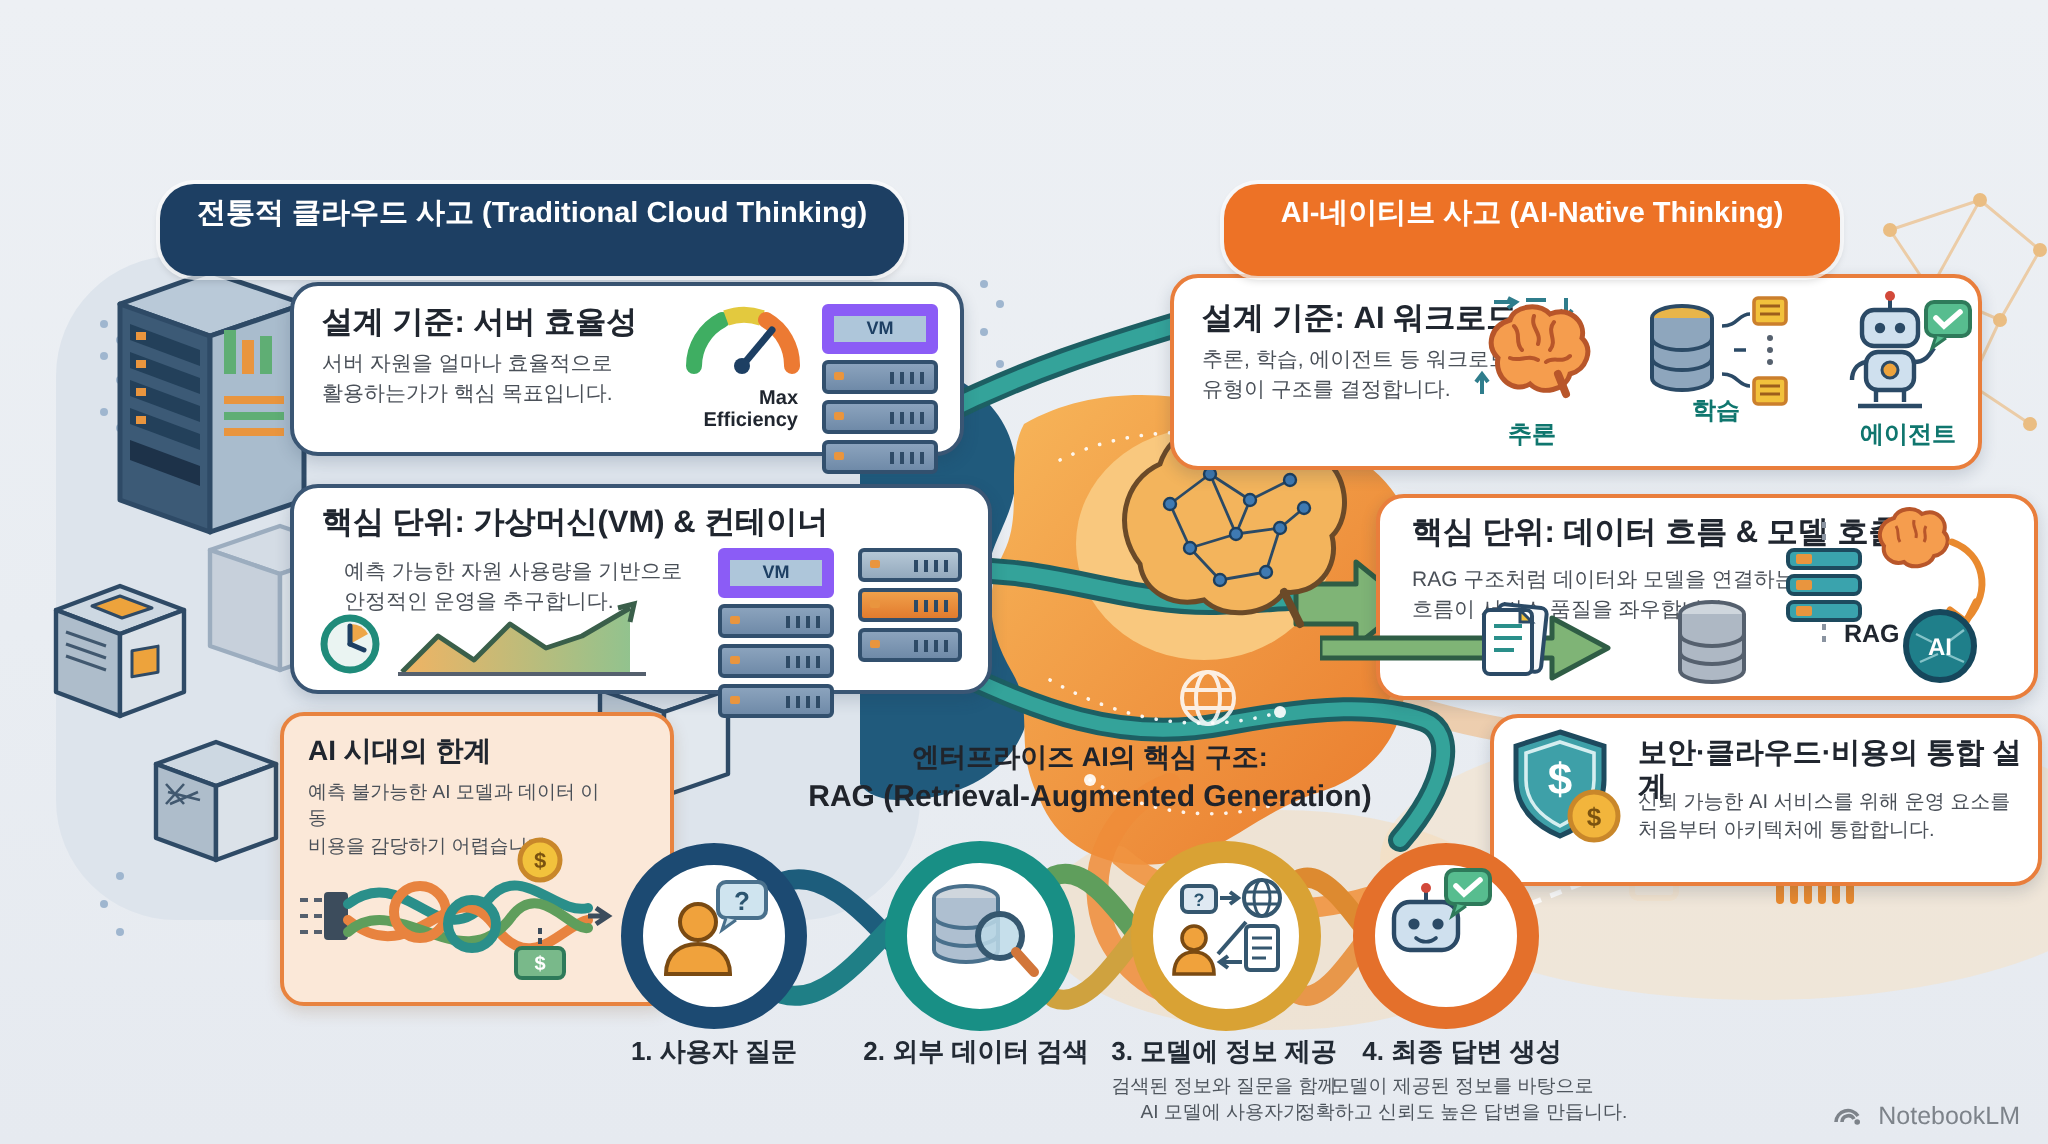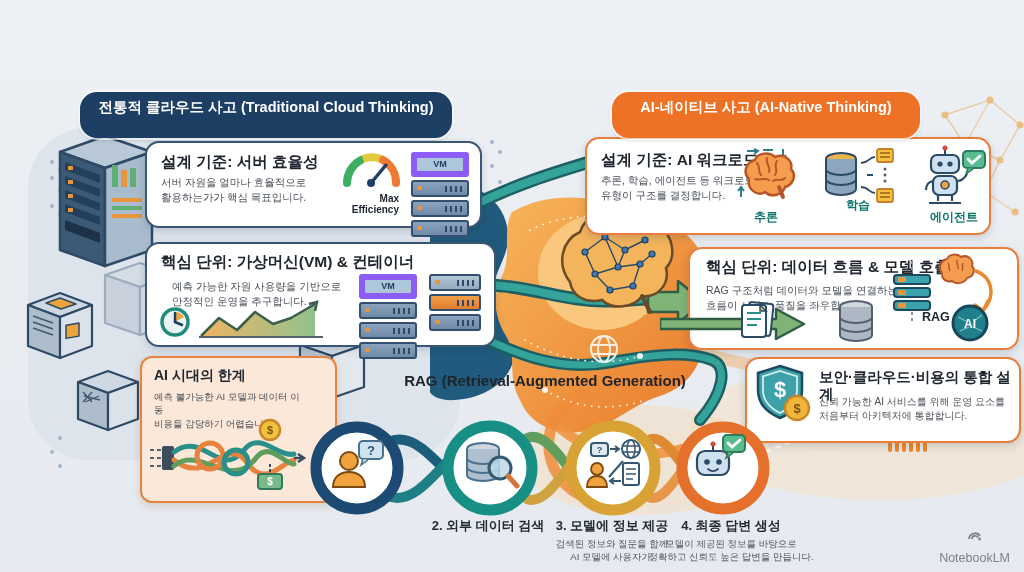--- a/index.html
+++ b/index.html
@@ -46,21 +46,21 @@
 
   .rag-heading{left:385px;top:370px;width:320px;text-align:center;z-index:6;color:#20242b;}
   .rag-heading .l1{font-size:13.5px;font-weight:800;}
   .rag-heading .l2{font-size:15px;font-weight:800;margin-top:2px;}
 
   .step{position:absolute;top:517px;text-align:center;z-index:6;}
   .step .step-label{font-size:13px;font-weight:800;color:#222a34;}
   .step .step-desc{font-size:9.5px;color:#4f565e;line-height:1.35;margin-top:3px;white-space:pre-line;}
 
   .watermark{right:14px;bottom:7px;display:flex;align-items:center;gap:8px;z-index:7;
-    color:#7d838a;font-size:12.5px;flex-direction:column;}
+    color:#7d838a;font-size:12.5px;}
 </style>
 </head>
 <body>
 
 <div class="canvas">
 
   <svg class="bg-svg" width="1024" height="572" viewBox="0 0 1024 572">
     <defs>
       <linearGradient id="flameG" x1="0" y1="0" x2="1" y2="1">
         <stop offset="0" stop-color="#f7b65a"></stop>
@@ -442,20 +442,21 @@
       <text x="27" y="34" text-anchor="middle" font-size="22" font-weight="bold" fill="#ffffff">$</text>
       <circle cx="44" cy="45" r="12" fill="#f2b53c" stroke="#c9872a" stroke-width="2.5"></circle>
       <text x="44" y="50" text-anchor="middle" font-size="13" font-weight="bold" fill="#7a5210">$</text>
     </svg>
     <div class="abs box-title" style="left:72px;top:10px;width:195px;font-size:14.5px;">보안·클라우드·비용의 통합 설계</div>
     <div class="abs box-desc" style="left:72px;top:32px;width:195px;font-size:10px;">신뢰 가능한 AI 서비스를 위해 운영 요소를
 처음부터 아키텍처에 통합합니다.</div>
   </div>
 
   <div class="abs rag-heading">
+    <div class="l1">엔터프라이즈 AI의 핵심 구조:</div>
     <div class="l2">RAG (Retrieval-Augmented Generation)</div>
   </div>
 
   <svg class="abs" style="left:303px;top:413px;z-index:5;" width="470" height="112" viewBox="0 0 470 112">
     <g fill="none" stroke-linecap="round" stroke-width="10">
       <path d="M88,28 C122,16 152,82 184,90" stroke="#1d5d7c"></path>
       <path d="M88,84 C122,94 152,22 184,22" stroke="#1f7f86"></path>
       <path d="M224,25 C250,14 276,84 302,90" stroke="#5f9e5c"></path>
       <path d="M224,86 C250,96 276,22 302,22" stroke="#cfa23f"></path>
       <path d="M346,27 C366,16 392,82 414,88" stroke="#dd8a30"></path>
@@ -508,20 +509,21 @@
           <circle cx="416" cy="49" r="2.8" fill="#2b4a66"></circle>
         <path d="M405,56 c3,2.5 7,2.5 10,0" stroke="#2b4a66" stroke-width="1.8" fill="none" stroke-linecap="round"></path>
         <rect x="420" y="22" width="22" height="17" rx="4" fill="#57bd8f" stroke="#2e7a5a" stroke-width="2"></rect>
         <path d="M425,39 l-2,6 l7,-5" fill="#57bd8f" stroke="#2e7a5a" stroke-width="1.5"></path>
         <path d="M425,30 l4,4 l8,-7" stroke="#ffffff" stroke-width="2.8" fill="none" stroke-linecap="round"></path>
       </g>
     </g>
   </svg>
 
   <div class="step" style="left:282px;width:150px;">
+    <div class="step-label">1. 사용자 질문</div>
   </div>
   <div class="step" style="left:402px;width:172px;">
     <div class="step-label">2. 외부 데이터 검색</div>
   </div>
   <div class="step" style="left:532px;width:160px;">
     <div class="step-label">3. 모델에 정보 제공</div>
     <div class="step-desc">검색된 정보와 질문을 함께
 AI 모델에 사용자가.</div>
   </div>
   <div class="step" style="left:636px;width:190px;">

